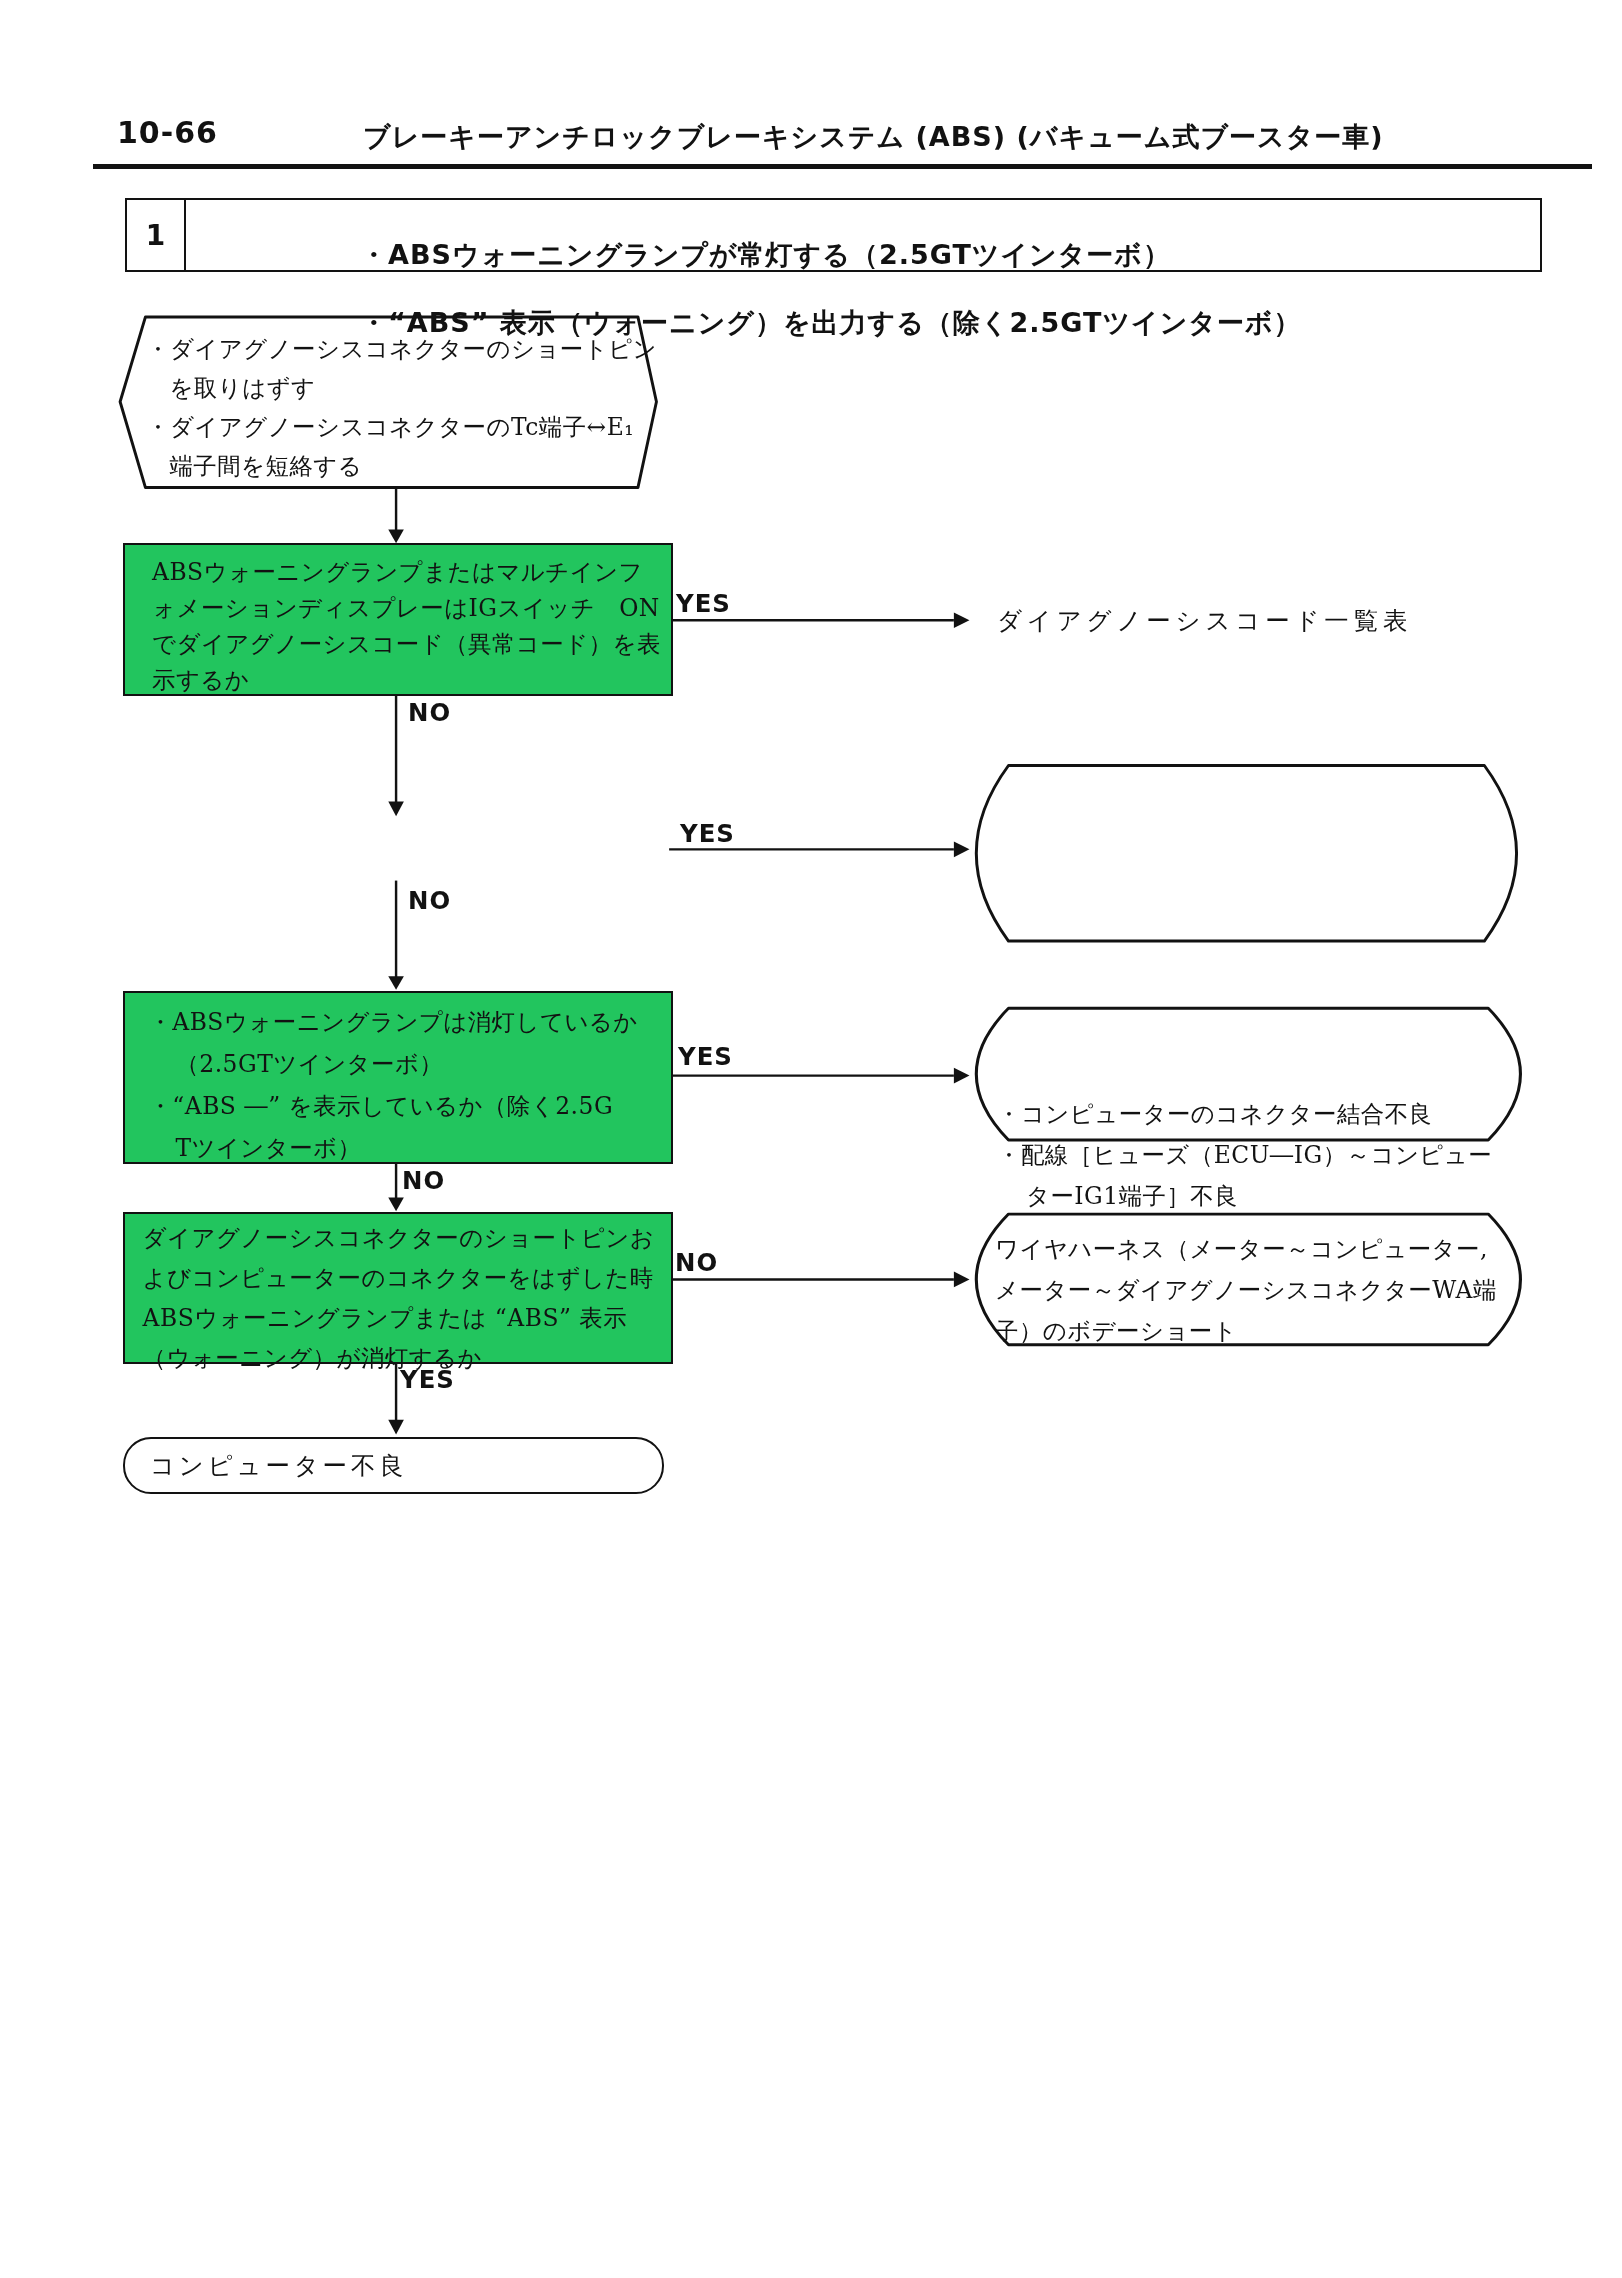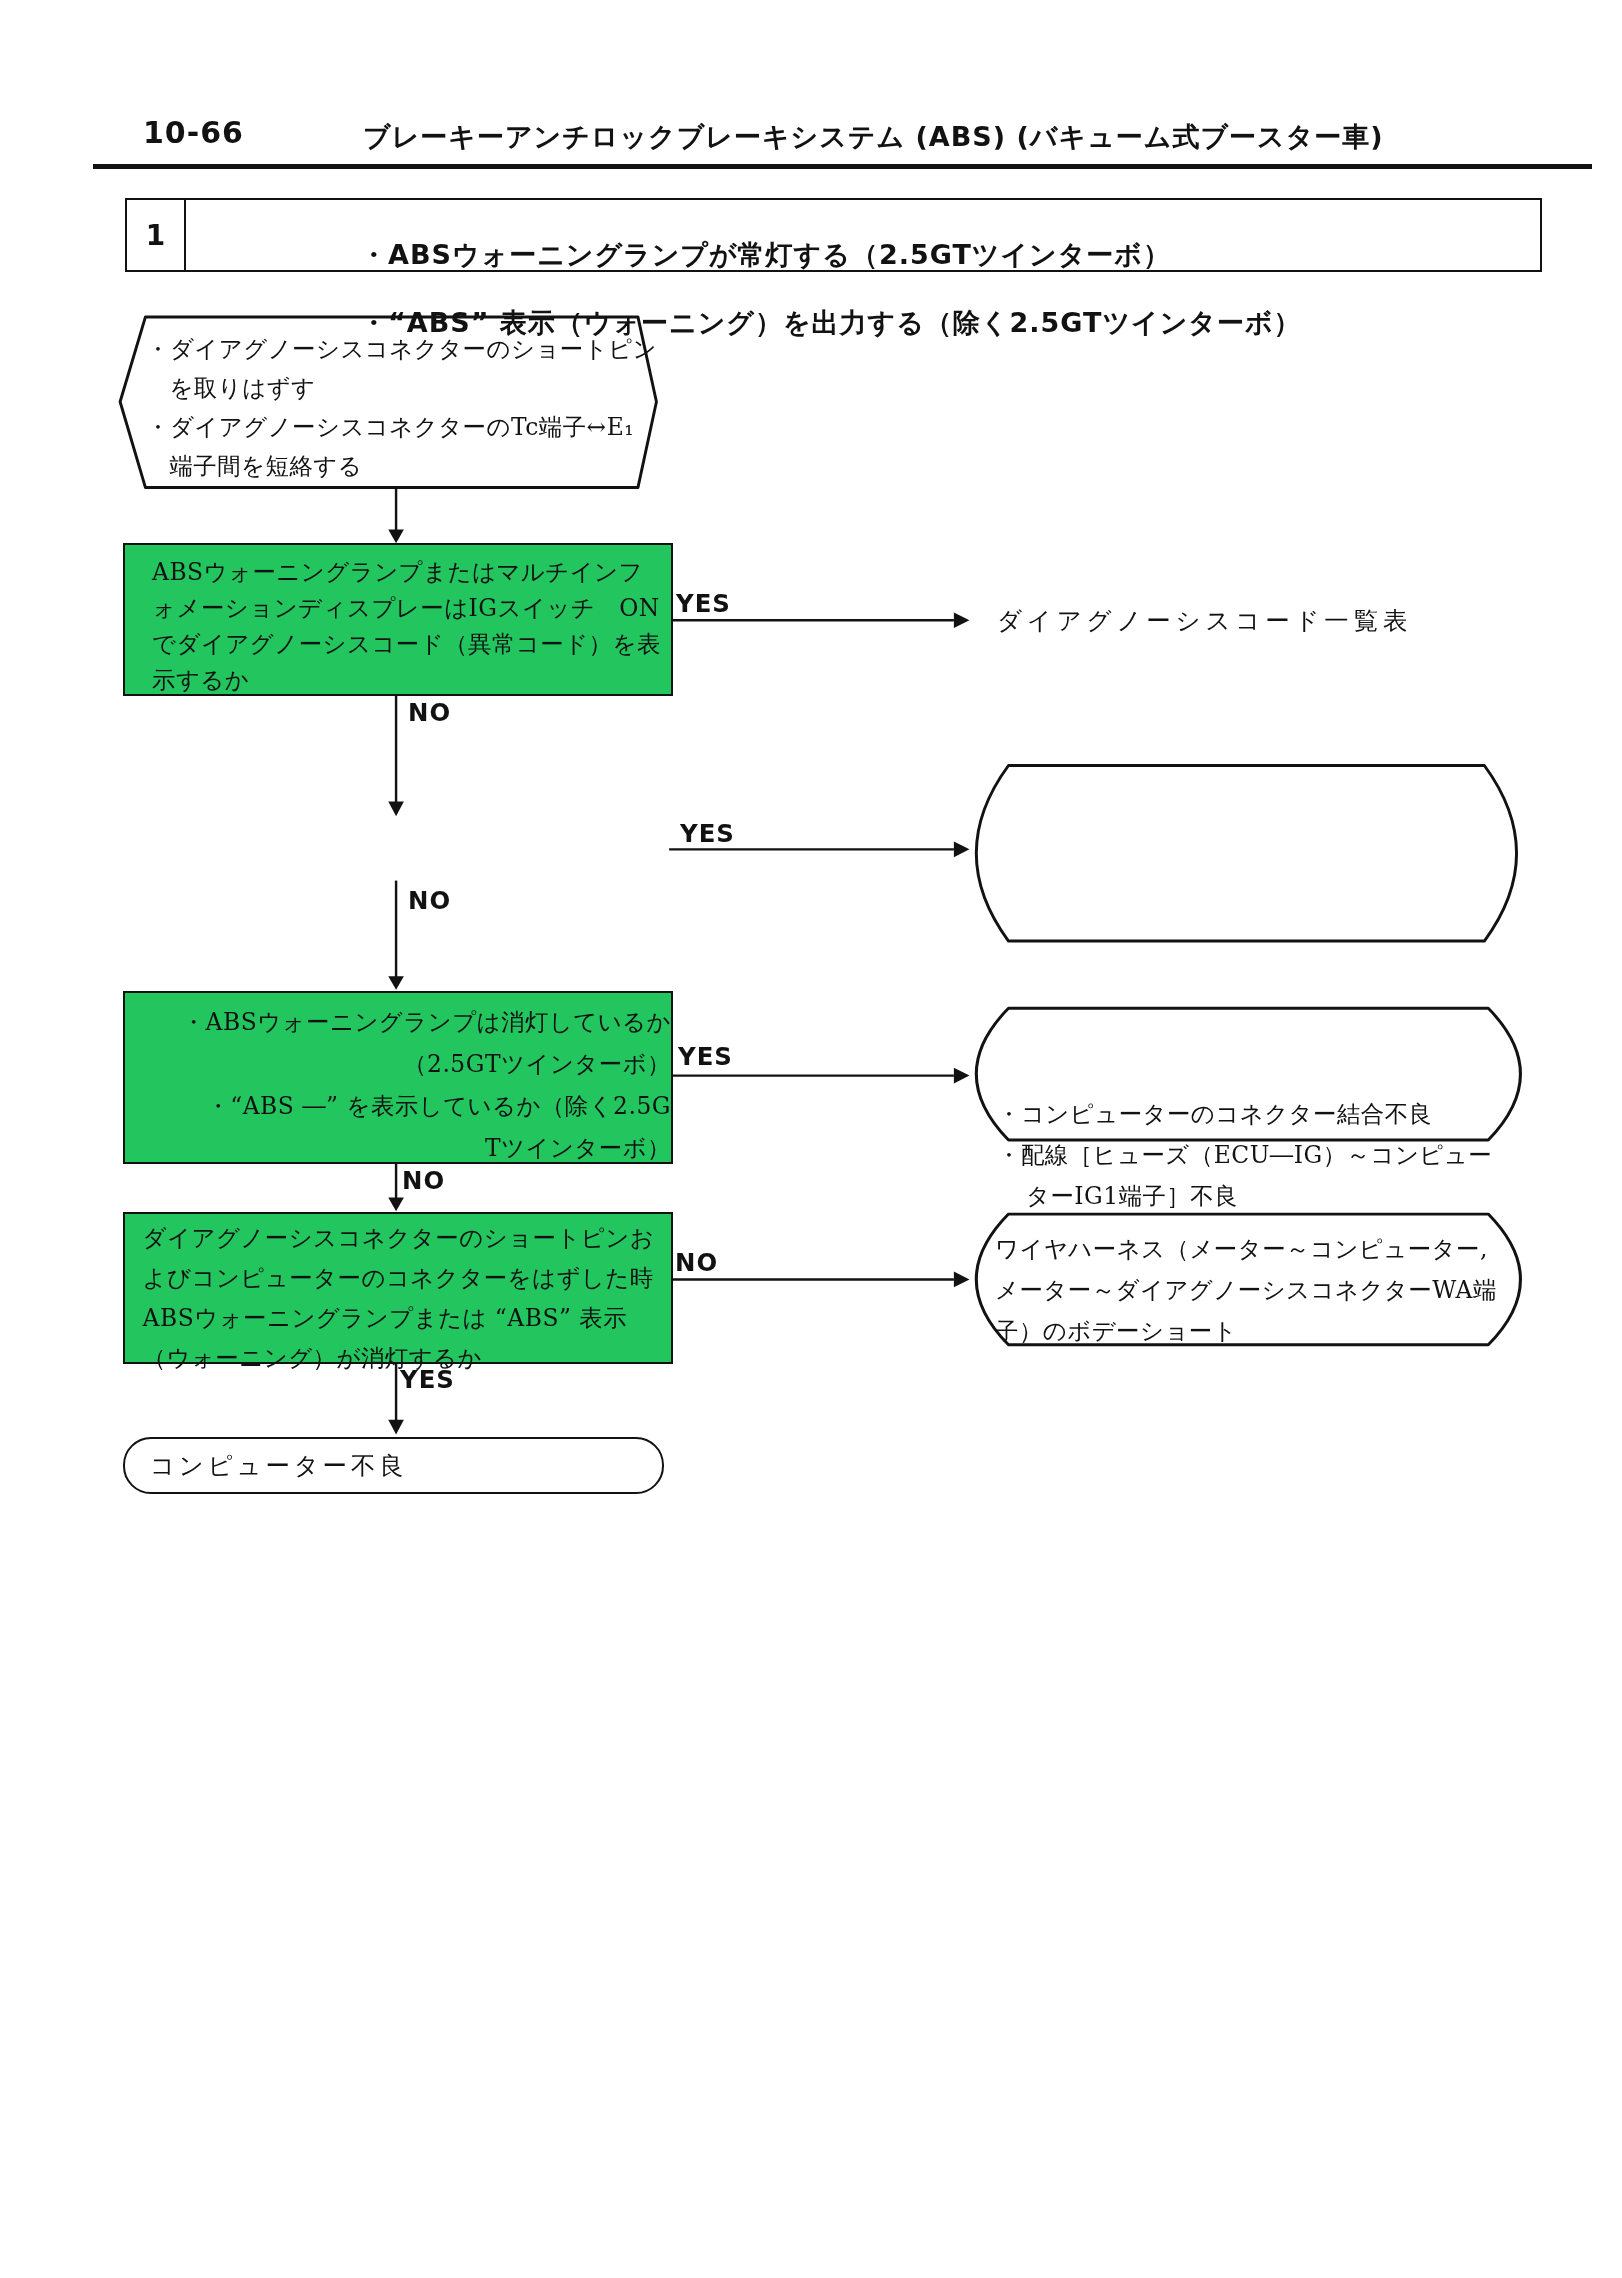--- a/index.html
+++ b/index.html
@@ -3,21 +3,21 @@
 <meta charset="utf-8">
 <style>
   html,body{margin:0;padding:0;background:#e8e8e8;}
   #page{position:relative;width:1623px;height:2278px;background:#ffffff;overflow:hidden;
         color:#121212;}
   .abs{position:absolute;}
   .gothic{font-family:"DejaVu Sans","Liberation Sans",sans-serif;font-weight:bold;}
   .mincho{font-family:"DejaVu Serif","Liberation Serif",serif;}
 
   
-  #page-number{left:117px;top:115px;font-size:30px;letter-spacing:1px;margin-left:26px;}
+  #page-number{left:117px;top:115px;font-size:30px;letter-spacing:1px;}
   #header-title{left:363px;top:119px;font-size:27px;letter-spacing:1px;}
   #header-rule{left:93px;top:164px;width:1499px;height:4.9px;background:#121212;}
 
   
   #section-box{left:125px;top:198px;width:1413px;height:70px;border:2.9px solid #121212;display:flex;}
   #section-num-cell{width:57px;border-right:2.9px solid #121212;display:flex;align-items:center;justify-content:center;font-size:28px;}
   #section-lines{flex:1;padding:2.9px 0 0 174px;}
   .section-line{font-size:27px;line-height:32px;letter-spacing:1px;white-space:nowrap;margin-top:36px;}
 
   
@@ -34,21 +34,21 @@
   #start-text{left:146px;top:330px;width:507px;}
   #start-text .ln{height:39px;line-height:39px;}
 
   .decision{border:2.9px solid #121212;background:#22c55e;}
   #dec1{left:123px;top:543px;width:546px;height:149px;}
   #dec1-text{padding:8.8px 0 0 27px;}
   #dec1-text .ln{height:36px;line-height:36px;}
   #dec2{left:123px;top:818px;width:546px;height:62px;display:flex;align-items:center;}
   #dec2-text{padding-left:27px;letter-spacing:5.9px;}
   #dec3{left:123px;top:991px;width:546px;height:169px;}
-  #dec3-text{padding:7.8px 0 0 23.4px;text-align:right;}
+  #dec3-text{padding:7.8px 0 0 23.4px;}
   #dec3-text .ln{height:42px;line-height:42px;}
   #dec3-text .ind{padding-left:27px;}
   #dec4{left:123px;top:1212px;width:546px;height:148px;}
   #dec4-text{padding:3.9px 0 0 17.6px;}
   #dec4-text .ln{height:40px;line-height:40px;}
 
   .branch-label{font-size:24.4px;letter-spacing:1px;}
   #lbl-yes1{left:676px;top:589px;}
   #lbl-no1{left:408px;top:698px;}
   #lbl-yes2{left:680px;top:819px;}

